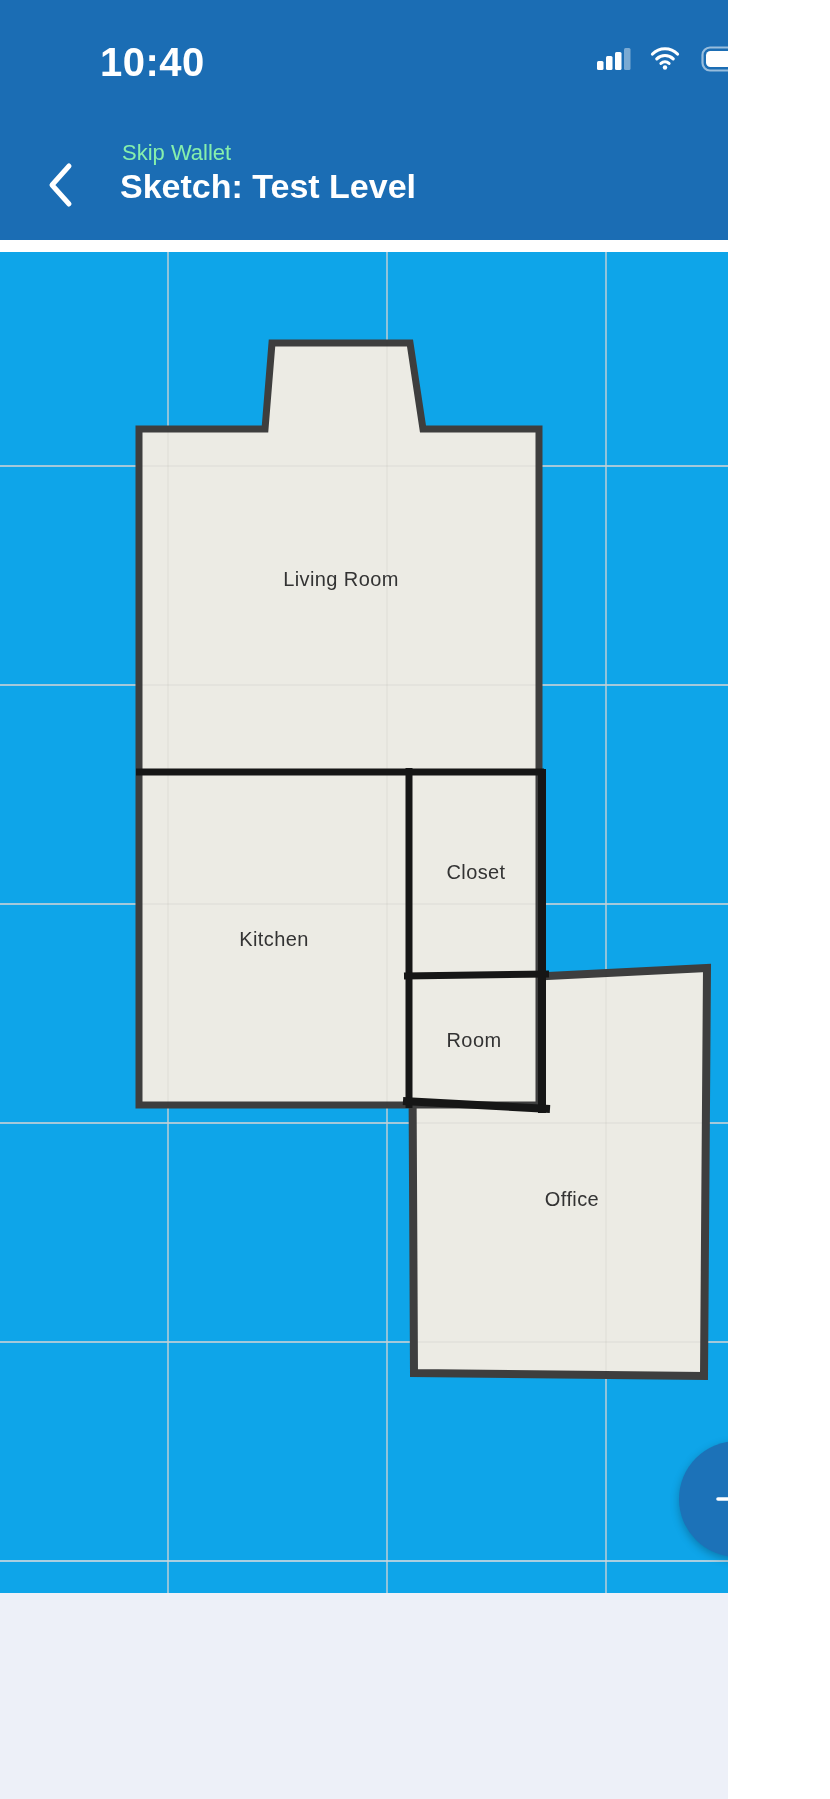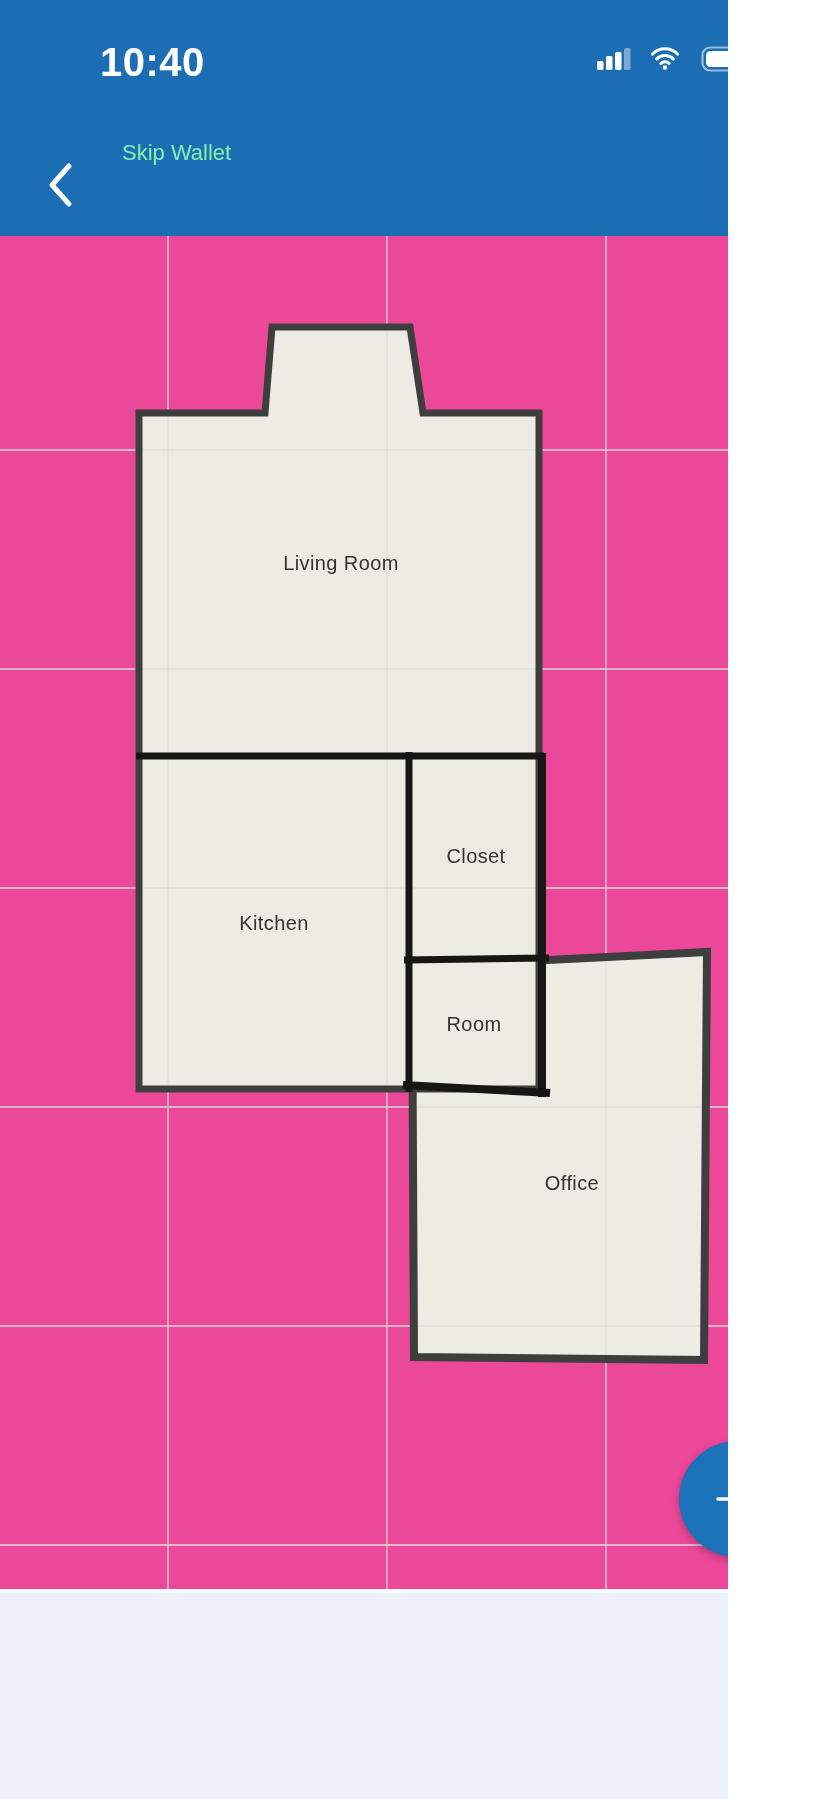--- a/index.html
+++ b/index.html
@@ -7,21 +7,21 @@
           font-family:"Liberation Sans",sans-serif;background:#fff;}
   
   #header{position:absolute;left:0;top:0;width:830px;height:240px;background:#1B6DB4;}
   #time{position:absolute;left:100px;top:40px;color:#fff;font-size:40px;font-weight:bold;letter-spacing:.5px;}
   .statusicon{position:absolute;}
   #back-btn{position:absolute;left:36px;top:154px;width:48px;height:64px;background:none;border:none;padding:0;cursor:pointer;}
   #subtitle{position:absolute;left:122px;top:140px;color:#86efac;font-size:22px;}
   #title{position:absolute;left:120px;top:167px;color:#fff;font-size:34px;font-weight:bold;}
   #undo-btn{position:absolute;left:733px;top:156px;width:56px;height:56px;background:none;border:none;padding:0;cursor:pointer;}
   
-  #canvas{position:absolute;left:0;top:236px;width:830px;height:1353px;background:#ec4899;}
+  #canvas{position:absolute;left:0;top:252px;width:830px;height:1353px;background:#0ea5e9;}
   #plan-svg{display:block;}
   .room-label{font-family:"Liberation Sans",sans-serif;font-size:20px;fill:#333;letter-spacing:.4px;}
   
   #fab{position:absolute;left:679px;top:1441px;width:116px;height:116px;border-radius:50%;
        background:#1C72B8;border:none;padding:0;cursor:pointer;box-shadow:0 3px 8px rgba(0,0,0,.25);}
   
   #toolbar{position:absolute;left:0;top:1593px;width:830px;height:206px;background:#EDF0F8;}
 </style>
 </head>
 <body>
@@ -51,20 +51,21 @@
       <path d="M50.5 8.5 a5 5 0 0 1 0 9" fill="none" stroke="#fff" stroke-opacity="0.55" stroke-width="2.4" stroke-linecap="round"></path>
     </svg>
 
     <button id="back-btn">
       <svg width="28" height="46" viewBox="0 0 28 46">
         <polyline points="23,4 6,23 23,42" fill="none" stroke="#fff" stroke-width="5" stroke-linecap="round" stroke-linejoin="round"></polyline>
       </svg>
     </button>
 
     <div id="subtitle">Skip Wallet</div>
+    <div id="title">Sketch: Test Level</div>
 
     <button id="undo-btn">
       <svg width="48" height="48" viewBox="0 0 24 24">
         <polyline points="1 4 1 10 7 10" fill="none" stroke="#fff" stroke-width="1.9" stroke-linecap="round" stroke-linejoin="round"></polyline>
         <path d="M3.51 15a9 9 0 1 0 2.13-9.36L1 10" fill="none" stroke="#fff" stroke-width="1.9" stroke-linecap="round" stroke-linejoin="round"></path>
       </svg>
     </button>
   </div>
 
   <div id="canvas">

